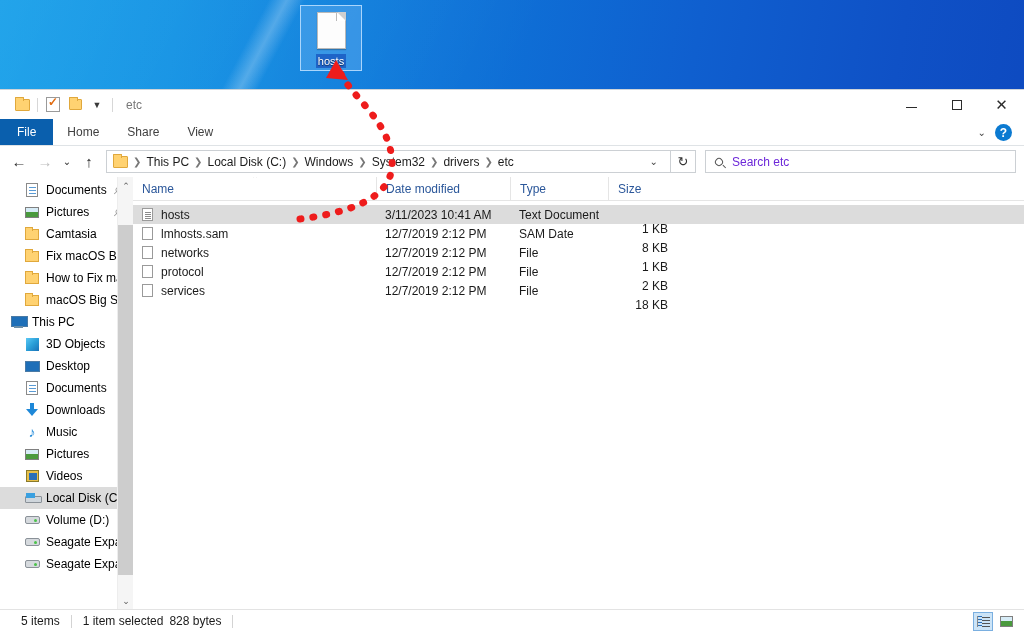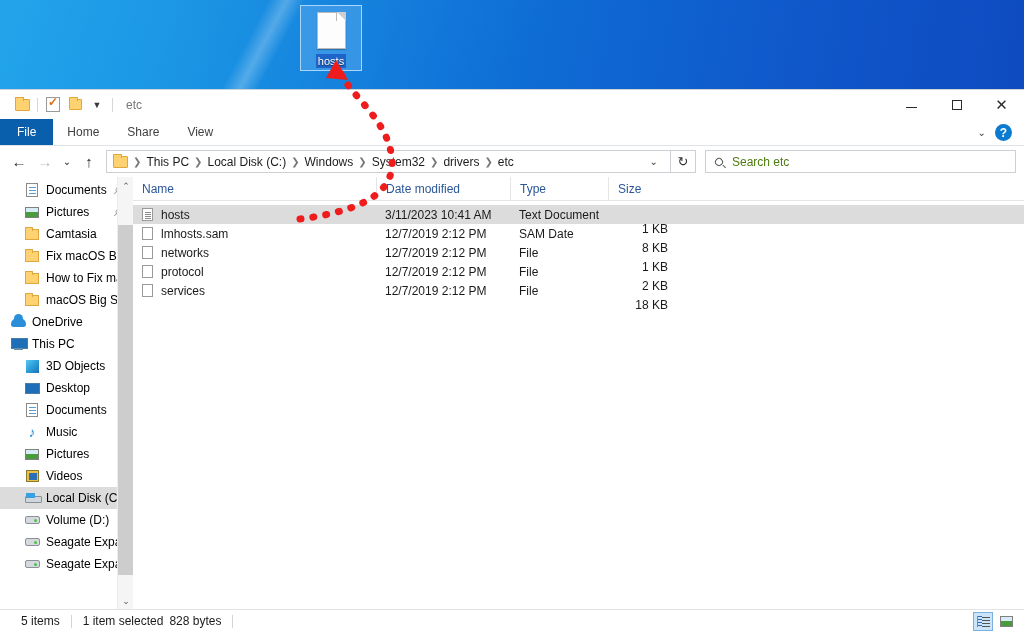--- a/index.html
+++ b/index.html
@@ -137,21 +137,21 @@
   .crumb-sep { color: #777; font-size: 10px; padding: 0 1px; }
   #crumb-caret { margin-left: auto; font-size: 10px; color: #444; padding: 0 8px; }
   #refresh-btn {
     width: 25px; height: 23px; border: 1px solid #ccd0d4; border-left: none;
     display: flex; align-items: center; justify-content: center;
     font-size: 13px; color: #333; background: #fff;
   }
   #searchbox {
     width: 311px; height: 23px; border: 1px solid #ccd0d4; background: #fff;
     display: flex; align-items: center; padding-left: 9px; margin-left: 9px;
-    gap: 9px; font-size: 12px; color: #4d7c0f;
+    gap: 9px; font-size: 12px; color: #6d28d9;
   }
   .search-glyph {
     width: 8px; height: 8px; border: 1.3px solid #555; border-radius: 50%;
     position: relative; transform: rotate(-45deg);
   }
   .search-glyph::after {
     content: ""; position: absolute; left: 3px; top: 8px; width: 1.3px; height: 4px; background: #555;
   }
 
   
@@ -406,26 +406,20 @@
             <span>How to Fix macO</span>
           </div>
           <div class="nav-item ind1">
             <span class="nav-icon">
               <span class="ic-folder"></span>
             </span>
             <span>macOS Big Sur IS</span>
           </div>
           <div class="nav-item ind0">
             <span class="nav-icon">
-              <span class="ic-cloud"></span>
-            </span>
-            <span>OneDrive</span>
-          </div>
-          <div class="nav-item ind0">
-            <span class="nav-icon">
               <span class="ic-pc"></span>
             </span>
             <span>This PC</span>
           </div>
           <div class="nav-item ind1">
             <span class="nav-icon">
               <span class="ic-3d"></span>
             </span>
             <span>3D Objects</span>
           </div>
@@ -433,20 +427,26 @@
             <span class="nav-icon">
               <span class="ic-desk"></span>
             </span>
             <span>Desktop</span>
           </div>
           <div class="nav-item ind1">
             <span class="nav-icon">
               <span class="ic-doc"></span>
             </span>
             <span>Documents</span>
+          </div>
+          <div class="nav-item ind1">
+            <span class="nav-icon">
+              <span class="ic-down"></span>
+            </span>
+            <span>Downloads</span>
           </div>
           <div class="nav-item ind1">
             <span class="nav-icon">
               <span class="ic-music">♪</span>
             </span>
             <span>Music</span>
           </div>
           <div class="nav-item ind1">
             <span class="nav-icon">
               <span class="ic-pic"></span>

